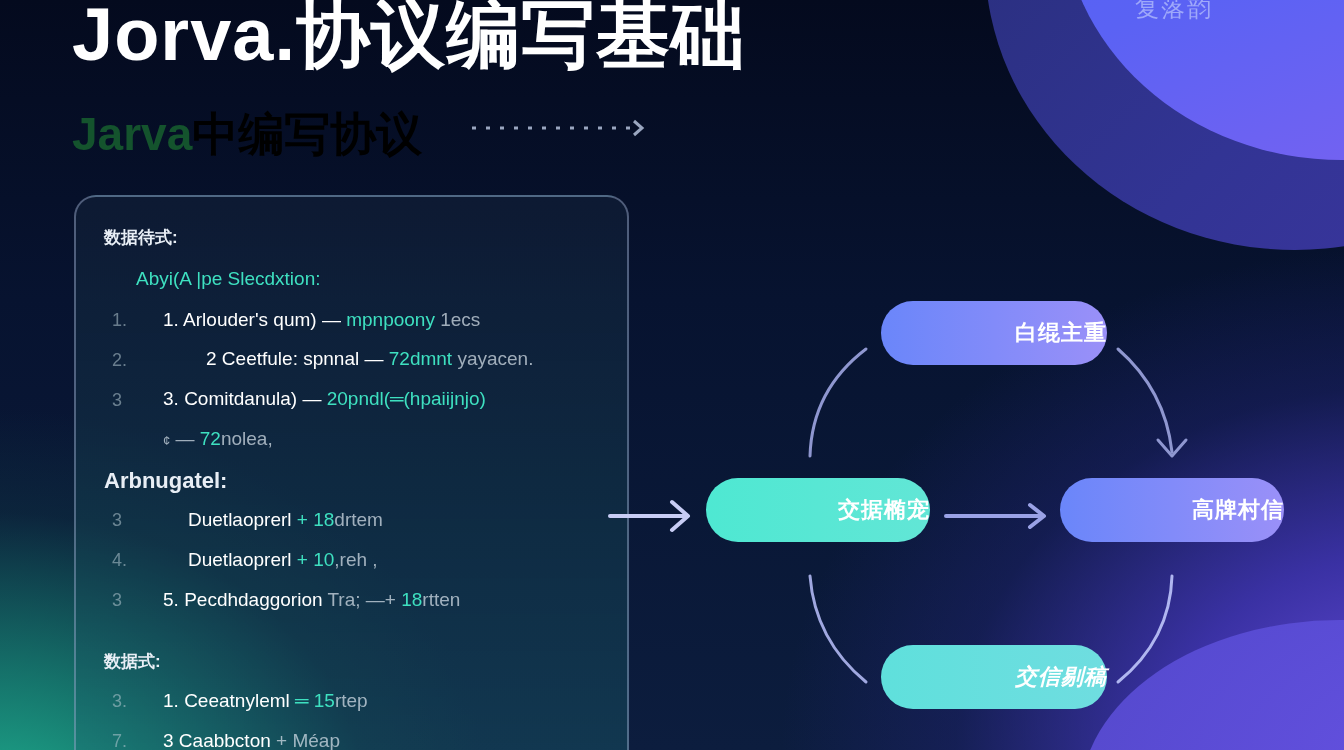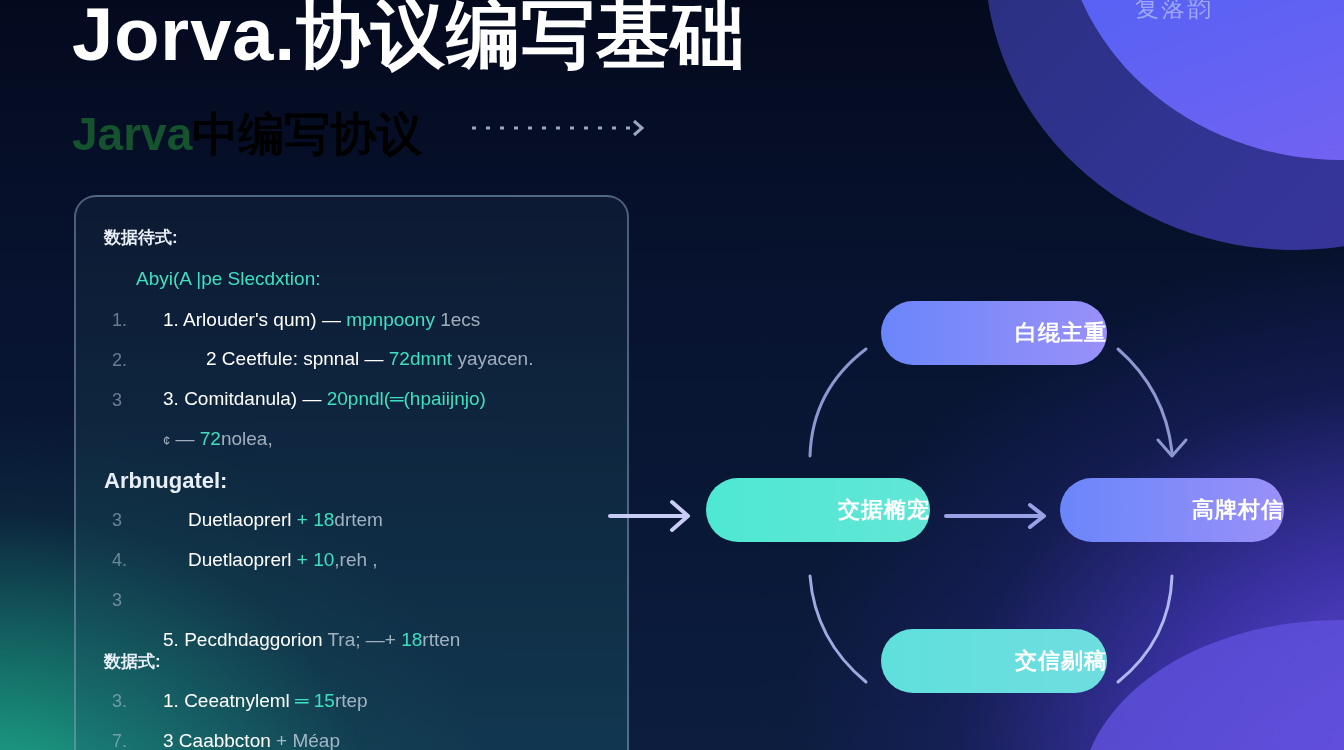--- a/index.html
+++ b/index.html
@@ -143,21 +143,21 @@
 <div>
   <span class="ln" style="left:112px; top:550px;">4.</span>
   <span class="line" style="left:188px; top:549px;">
     <span class="bold-w">Duetlaoprerl</span>
     <span class="teal">+</span>
     <span class="teal">10</span><span class="dim">,reh ,</span>
   </span>
 </div>
 <div>
   <span class="ln" style="left:112px; top:590px;">3</span>
-  <span class="line" style="left:163px; top:589px;margin-top:40px;">
+  <span class="line" style="left:163px; top:589px;">
     <span class="bold-w">5.</span>
     <span class="bold-w">Pecdhdaggorion</span>
     <span class="dim">Tra; —+</span>
     <span class="teal">18</span><span class="dim">rtten</span>
   </span>
 </div>
 
 <div class="line sec-head" style="left:104px; top:650px;">数据式:</div>
 
 <div>
@@ -203,15 +203,15 @@
 
 <div class="pill pill-purple" style="left:881px; top:301px; width:226px;">
   <span>白绲主重</span>
 </div>
 <div class="pill pill-teal" style="left:706px; top:478px; width:224px;">
   <span>交据椭宠</span>
 </div>
 <div class="pill pill-purple" style="left:1060px; top:478px; width:224px;">
   <span>高牌村信</span>
 </div>
-<div class="pill pill-teal2" style="left:881px; top:629px; width:226px;">
+<div class="pill pill-teal2" style="left:881px; top:645px; width:226px;font-style:italic;">
   <span>交信剔稿</span>
 </div>
 
 </body></html>

